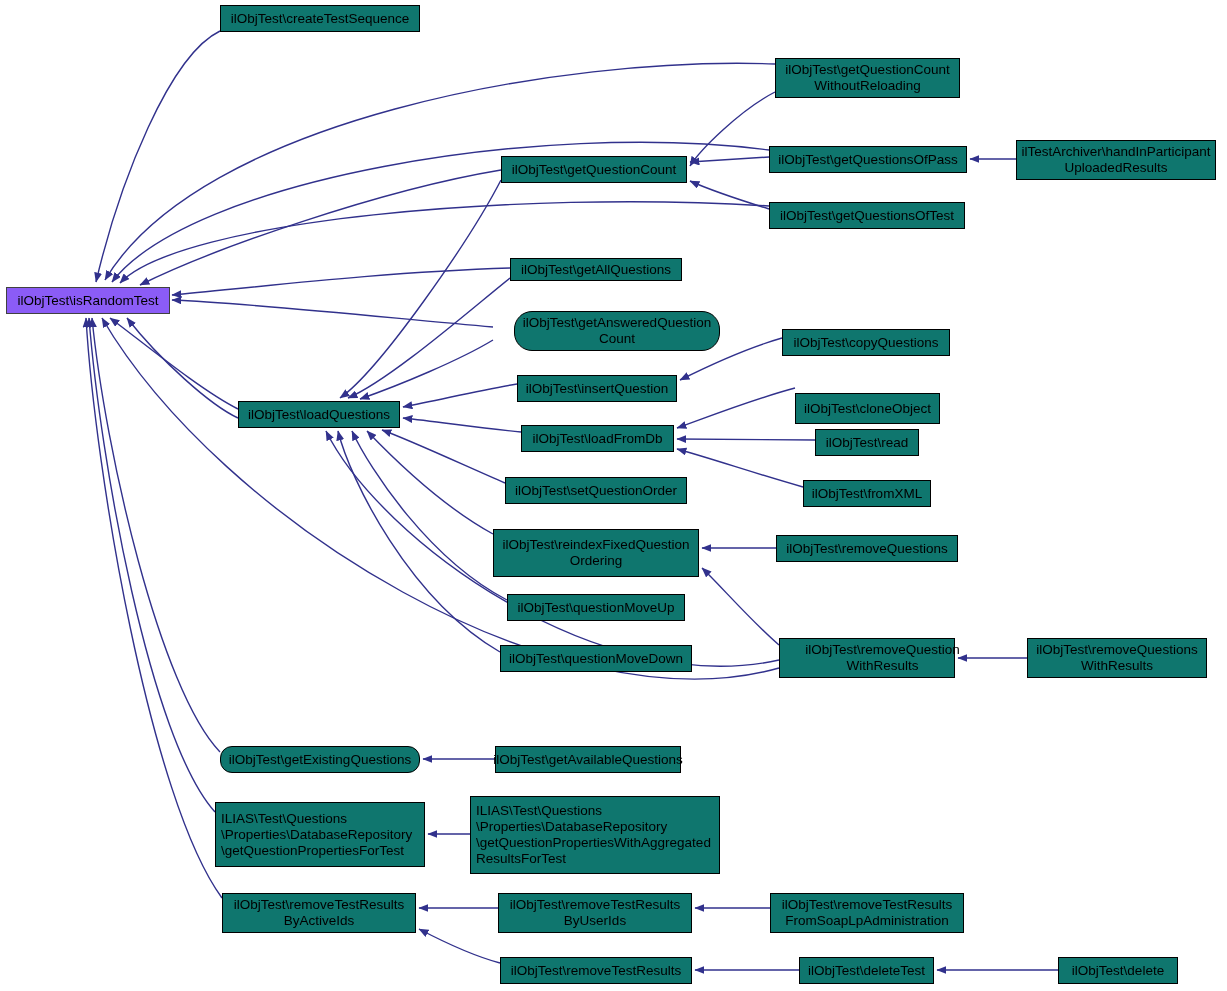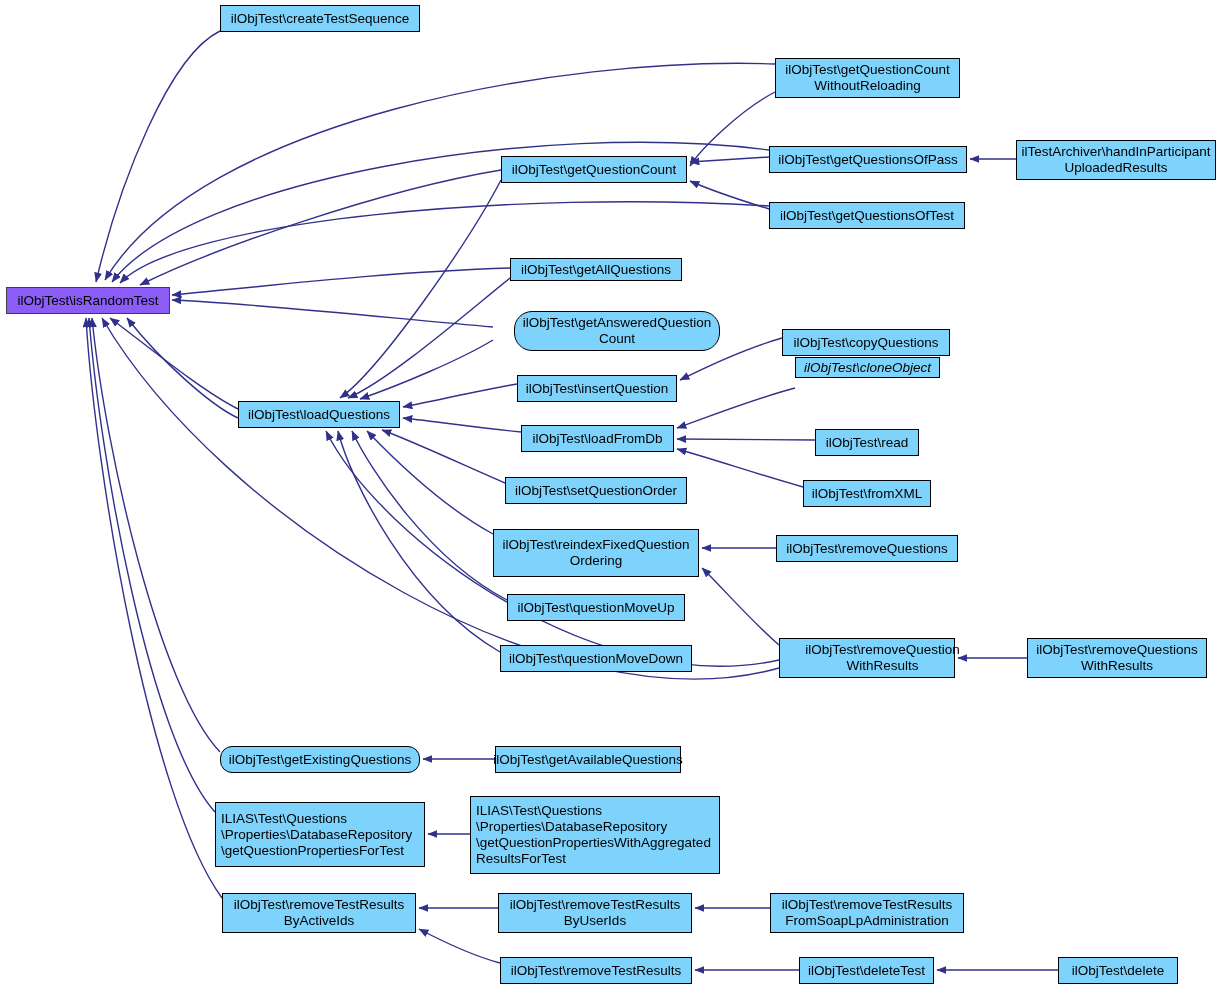--- a/index.html
+++ b/index.html
@@ -1,20 +1,20 @@
 <!DOCTYPE html>
 <html><head>
 <meta charset="utf-8">
 <style>
   html,body{margin:0;padding:0;background:#ffffff;}
   #canvas{position:relative;width:1227px;height:991px;background:#ffffff;
           font-family:"Liberation Sans",sans-serif;}
   #edges{position:absolute;left:0;top:0;width:1227px;height:991px;}
   .node{position:absolute;box-sizing:border-box;border:1px solid #000000;
-        background:#7dd3fc;color:#000000;font-size:13.5px;line-height:16px;
+        background:#0f766e;color:#000000;font-size:13.5px;line-height:16px;
         display:flex;align-items:center;justify-content:center;text-align:center;
         padding:2px 5px;white-space:pre;}
   .node.root{background:#8b5cf6;border:1px solid #404040;}
   .node.leftal{justify-content:flex-start;text-align:left;}
 </style>
 </head>
 <body>
 
 <div id="canvas">
   <svg id="edges" viewBox="0 0 1227 991" xmlns="http://www.w3.org/2000/svg">
@@ -75,21 +75,21 @@
       <div class="node" style="left: 769px; top: 146px; width: 198px; height: 27px;">ilObjTest\getQuestionsOfPass</div>
       <div class="node" style="left: 1016px; top: 140px; width: 200px; height: 40px;">ilTestArchiver\handInParticipant
 UploadedResults</div>
       <div class="node" style="left: 501px; top: 156px; width: 186px; height: 27px;">ilObjTest\getQuestionCount</div>
       <div class="node" style="left: 769px; top: 202px; width: 196px; height: 27px;">ilObjTest\getQuestionsOfTest</div>
       <div class="node" style="left: 510px; top: 258px; width: 172px; height: 23px;">ilObjTest\getAllQuestions</div>
       <div class="node" style="left: 514px; top: 311px; width: 206px; height: 40px; border-radius: 18px;">ilObjTest\getAnsweredQuestion
 Count</div>
       <div class="node" style="left: 782px; top: 329px; width: 168px; height: 27px;">ilObjTest\copyQuestions</div>
       <div class="node" style="left: 517px; top: 375px; width: 160px; height: 27px;">ilObjTest\insertQuestion</div>
-      <div class="node" style="left: 795px; top: 357px; width: 145px; height: 21px; font-style: italic;">ilObjTest\cloneObject</div>
+      <div class="node" style="left: 795px; top: 393px; width: 145px; height: 31px;">ilObjTest\cloneObject</div>
       <div class="node" style="left: 238px; top: 401px; width: 162px; height: 27px;">ilObjTest\loadQuestions</div>
       <div class="node" style="left: 521px; top: 425px; width: 153px; height: 27px;">ilObjTest\loadFromDb</div>
       <div class="node" style="left: 815px; top: 429px; width: 104px; height: 27px;">ilObjTest\read</div>
       <div class="node" style="left: 505px; top: 477px; width: 182px; height: 27px;">ilObjTest\setQuestionOrder</div>
       <div class="node" style="left: 803px; top: 480px; width: 128px; height: 27px;">ilObjTest\fromXML</div>
       <div class="node" style="left: 493px; top: 529px; width: 206px; height: 48px;">ilObjTest\reindexFixedQuestion
 Ordering</div>
       <div class="node" style="left: 776px; top: 535px; width: 182px; height: 27px;">ilObjTest\removeQuestions</div>
       <div class="node" style="left: 507px; top: 594px; width: 178px; height: 27px;">ilObjTest\questionMoveUp</div>
       <div class="node" style="left: 500px; top: 645px; width: 192px; height: 27px;">ilObjTest\questionMoveDown</div>

